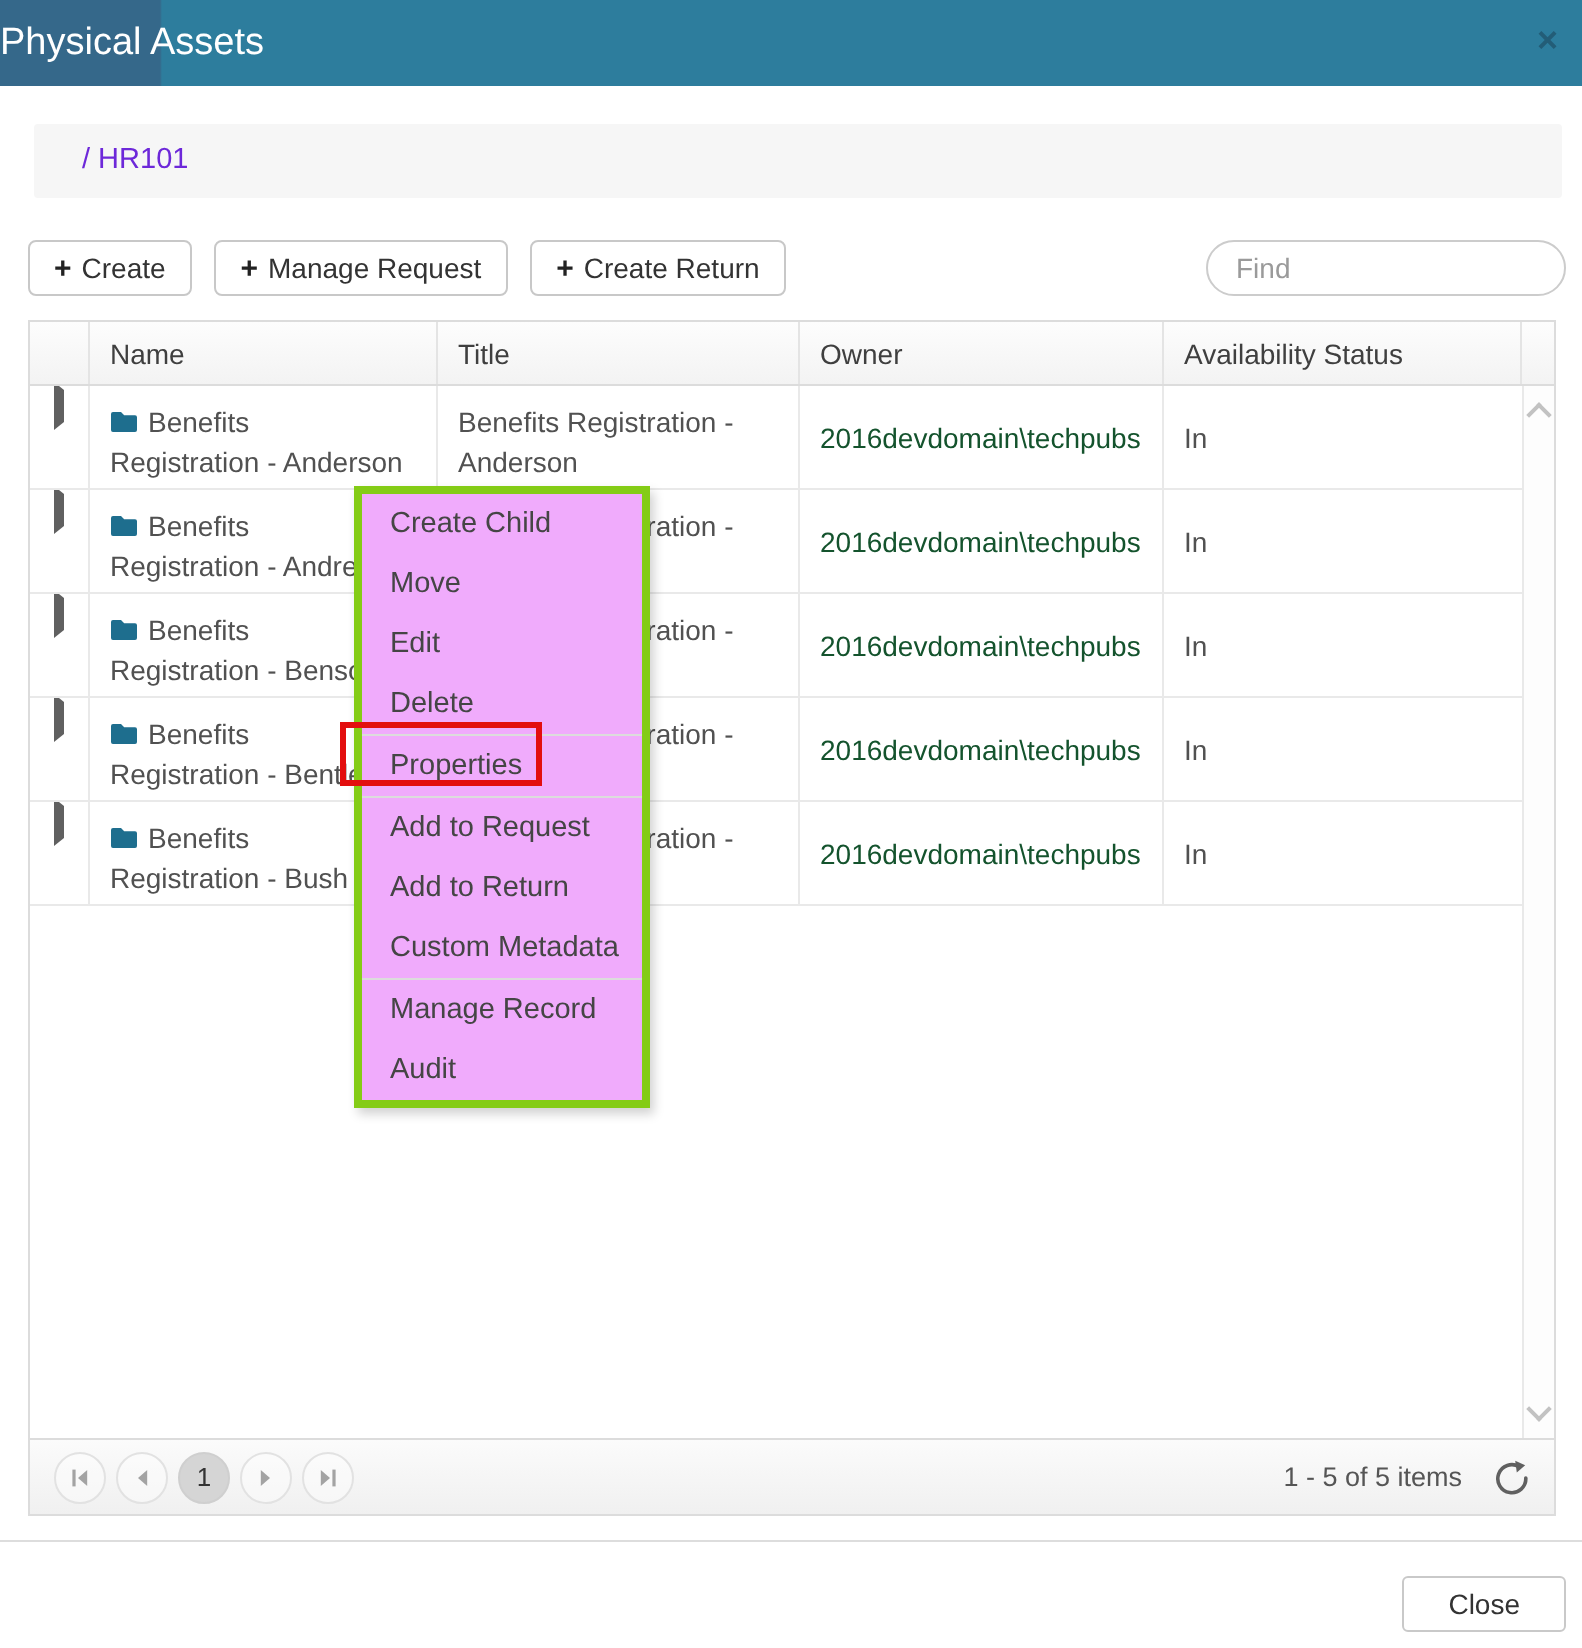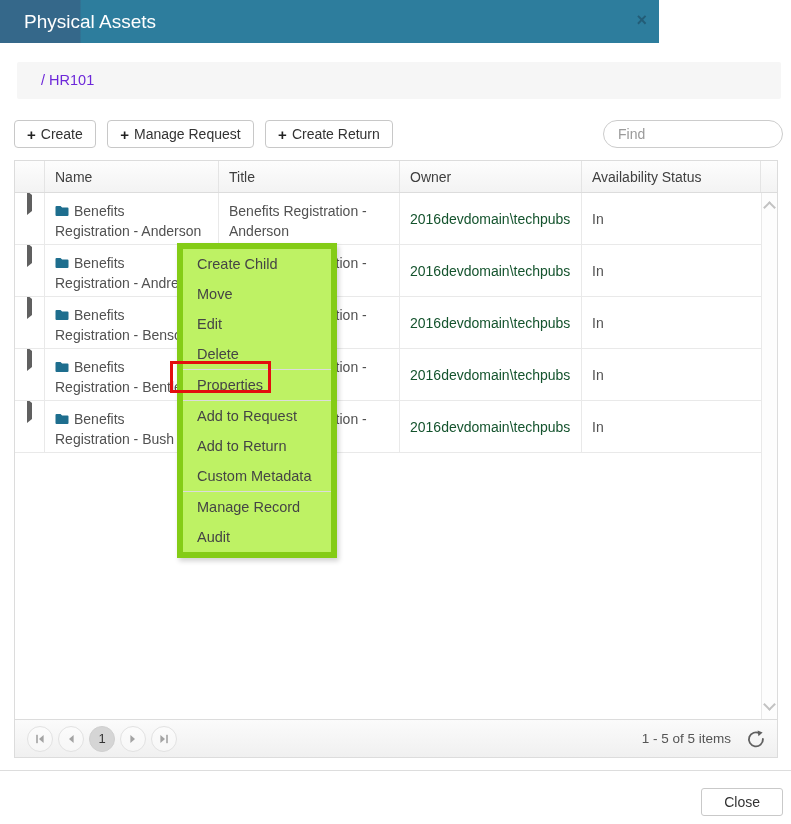--- a/index.html
+++ b/index.html
@@ -1,22 +1,22 @@
 <!DOCTYPE html>
 <html><head>
 <meta charset="utf-8">
 <style>
   * { margin:0; padding:0; box-sizing:border-box; }
   html,body { width:791px; height:824px; background:#fff; overflow:hidden;
     font-family:"Liberation Sans", sans-serif; color:#515151; position:relative; }
 
   
-  .titlebar { position:absolute; left:0; top:0; width:659px; height:43px;
+  .titlebar { position:absolute; left:0; top:0; width:791px; height:43px;
     background:linear-gradient(90deg,#35688a 0,#35688a 80px,#2d7d9d 81px);
-    color:#fff; font-size:19px; line-height:43px; padding-left:24px; }
+    color:#fff; font-size:19px; line-height:43px; }
   .titlebar .x { position:absolute; right:12px; top:0; line-height:40px; font-size:18px;
     color:#235d77; cursor:pointer; font-weight:bold; }
 
   
   .breadcrumb { position:absolute; left:17px; top:62px; width:764px; height:37px;
     background:#f6f6f6; border-radius:2px; line-height:37px; padding-left:24px;
     font-size:14.5px; color:#6d28d9; }
 
   
   .toolbar { position:absolute; left:14px; top:120px; width:769px; height:28px; }
@@ -71,22 +71,22 @@
   .pager-info { margin-left:auto; font-size:13.5px; color:#555; margin-right:16px; }
   .refresh { cursor:pointer; display:flex; }
 
   
   .footer-sep { position:absolute; left:0; top:770px; width:791px; border-top:1px solid #ddd; }
   .close-btn { position:absolute; top:788px; right:8px; padding:5px 22px; font-size:14px;
     border:1px solid #c9c9c9; background:#fff; border-radius:3px; color:#333; cursor:pointer;
     font-family:inherit; }
 
   
-  .ctx-menu { position:absolute; left:177px; top:243px; width:160px;
-    background:#bef264; border:6px solid #84cc16; box-shadow:2px 3px 5px rgba(0,0,0,.18);
+  .ctx-menu { position:absolute; left:177px; top:243px; width:148px;
+    background:#f0abfc; border:4px solid #84cc16; box-shadow:2px 3px 5px rgba(0,0,0,.18);
     z-index:10; }
   .menu-item { height:30px; line-height:30px; padding-left:14px; font-size:14.5px;
     color:#454545; cursor:pointer; white-space:nowrap; }
   .menu-sep { border-top:1px solid #dcdcdc; height:0; }
 
   
   .red-box { position:absolute; left:170px; top:361px; width:101px; height:32px;
     border:3px solid #e30e0e; z-index:11; pointer-events:none; }
 </style>
 </head>

